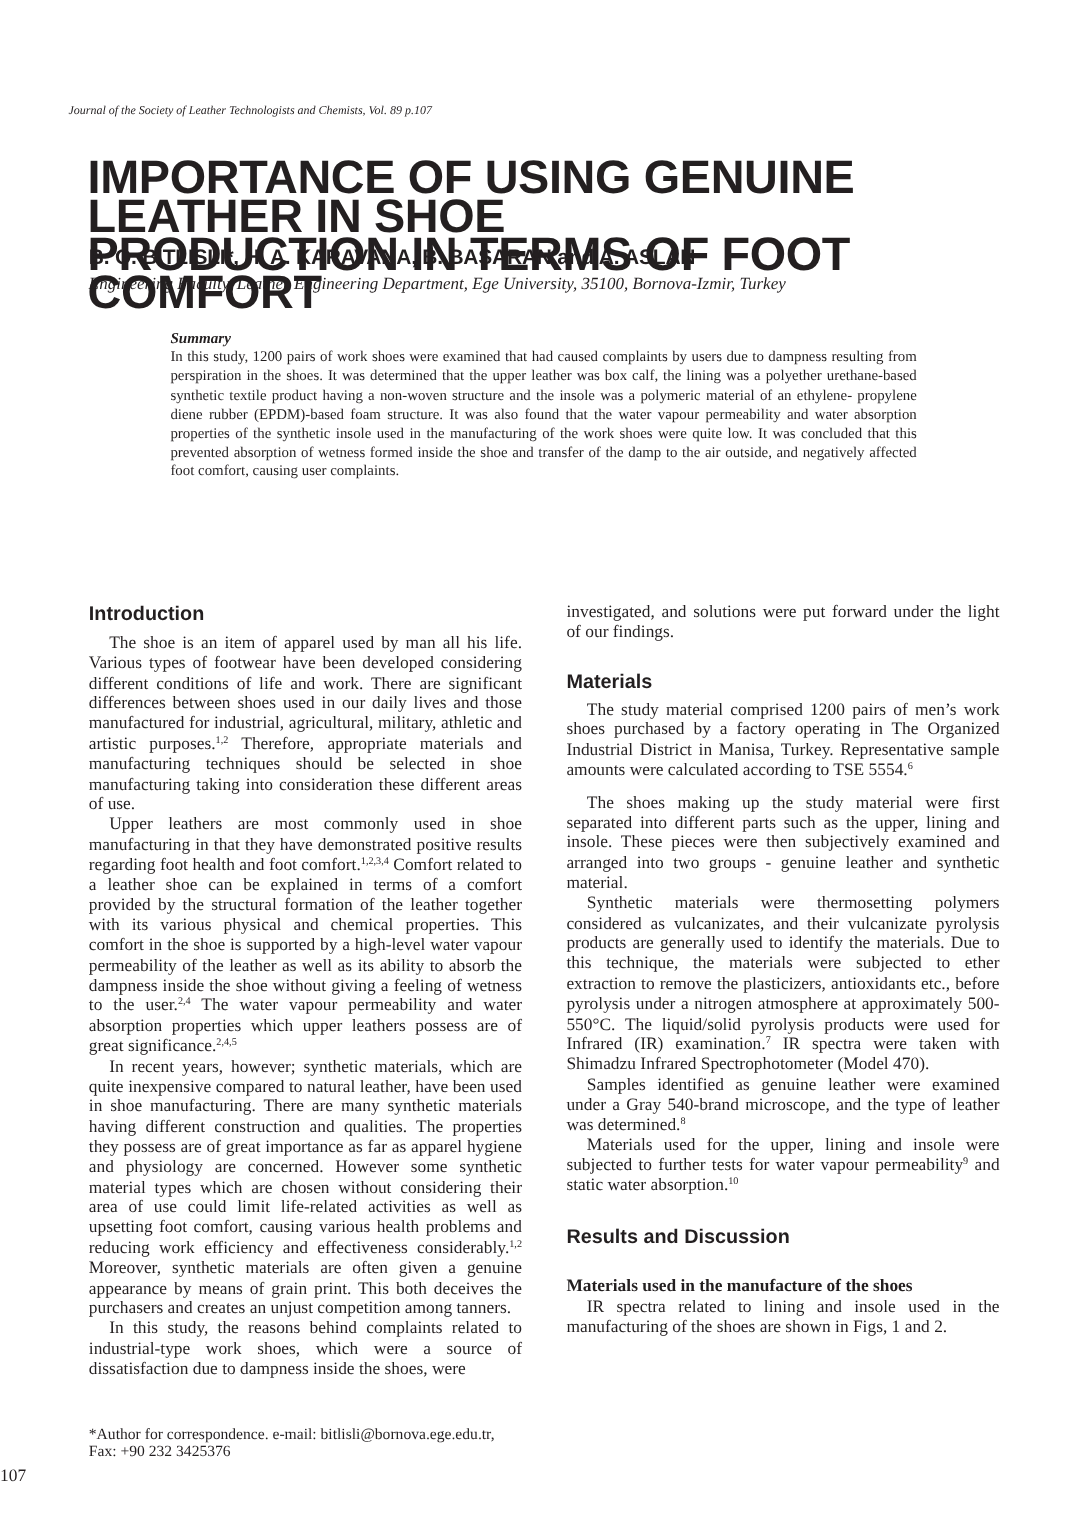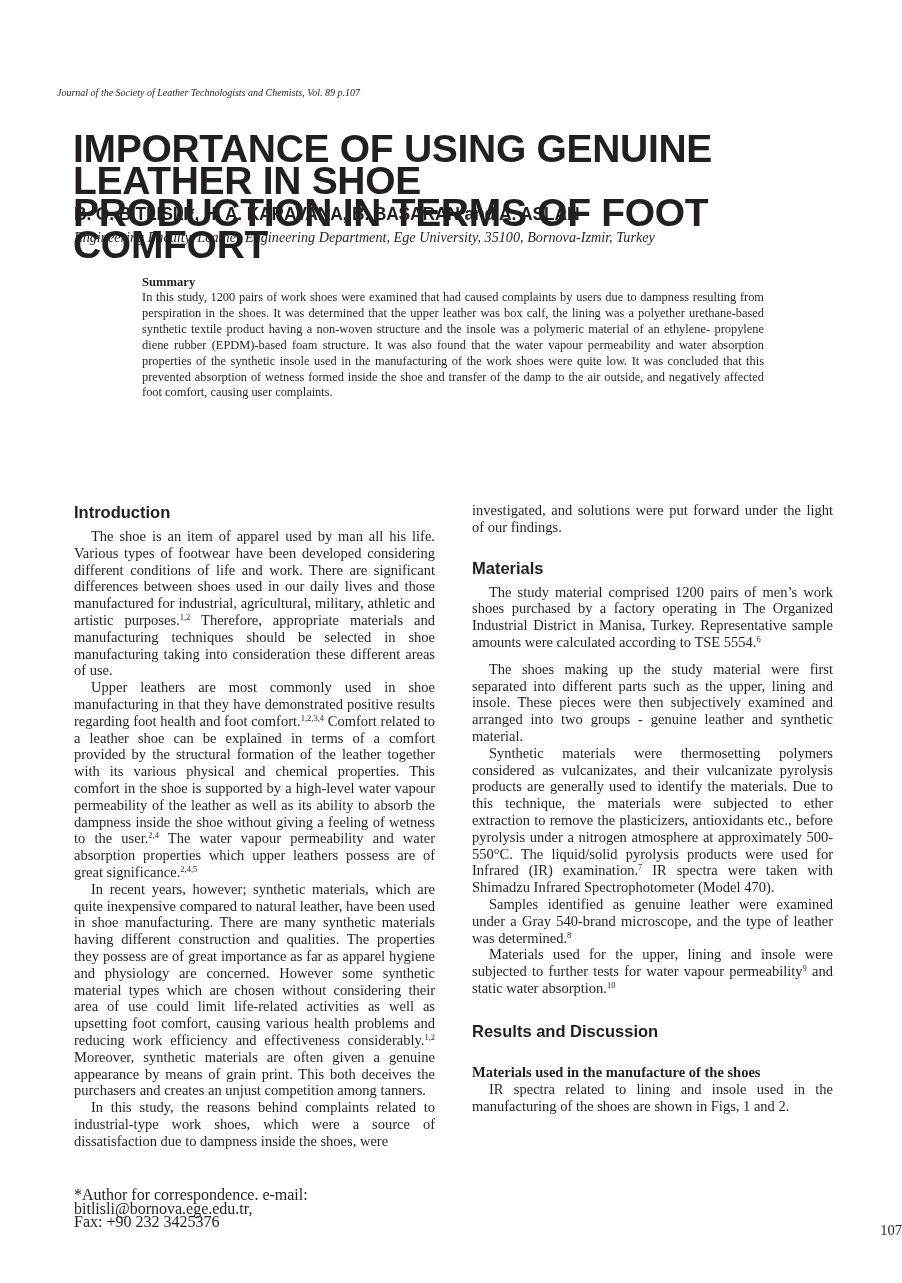--- a/index.html
+++ b/index.html
@@ -3,32 +3,32 @@
   <meta charset="utf-8">
   <style>
     html, body { margin: 0; padding: 0; background: #ffffff; }
     body { width: 902px; height: 1283px; position: relative; overflow: hidden; color: #231f20; font-family: "Liberation Serif", serif; }
     .abs { position: absolute; }
     .journal { left: 57px; top: 87px; font-style: italic; font-size: 10px; color: #231f20; text-align: center; }
     .title { left: 73px; top: 133px; width: 780px; font-family: "Liberation Sans", sans-serif; font-weight: bold; font-size: 39px; line-height: 32px; letter-spacing: -0.3px; color: #231f20; }
     .authors { left: 74px; top: 204px; font-family: "Liberation Sans", sans-serif; font-weight: bold; font-size: 17.5px; letter-spacing: -0.2px; }
     .affil { left: 74px; top: 229px; font-style: italic; font-size: 14.2px; }
     .summary { left: 142px; top: 274px; width: 622px; font-size: 12.4px; line-height: 15.9px; text-align: justify; }
-    .summary h3 { margin: 0; font-size: 12.6px; font-weight: bold; line-height: 16px; }
+    .summary h3 { margin: 0; font-size: 12.6px; font-weight: bold; line-height: 16px; font-style: italic; }
     .summary p { margin: 0; }
     .col { position: absolute; width: 361px; font-size: 14.5px; line-height: 16.8px; text-align: justify; }
     .col-left { left: 74px; top: 502px; }
     .col-right { left: 472px; top: 502px; }
     .col p { margin: 0; text-indent: 17px; }
     .col p.noindent { text-indent: 0; }
     .h2 { font-family: "Liberation Sans", sans-serif; font-weight: bold; font-size: 16.5px; line-height: 20px; margin: 0 0 6px 0; }
     .h3 { font-weight: bold; font-size: 14.5px; line-height: 18px; margin: 0 0 0 0; }
     sup { font-size: 8.5px; line-height: 0; vertical-align: 5px; }
-    .footnote { left: 74px; top: 1188px; width: 370px; font-size: 16px; line-height: 13.6px; }
-    .pagenum { left: 0; width: 902px; top: 1222px; text-align: right; font-size: 14.5px; }
+    .footnote { left: 74px; top: 1188px; width: 370px; font-size: 13px; line-height: 13.6px; }
+    .pagenum { left: 0; width: 902px; top: 1222px; text-align: left; font-size: 14.5px; }
     .gap-materials { height: 22px; }
     .gap-investigation { height: 10px; }
     .gap-results { height: 24px; }
     .gap-mu { height: 16px; }
   </style>
 </head>
 <body>
 
 <div class="abs journal">Journal of the Society of Leather Technologists and Chemists, Vol. 89 p.107</div>
 

